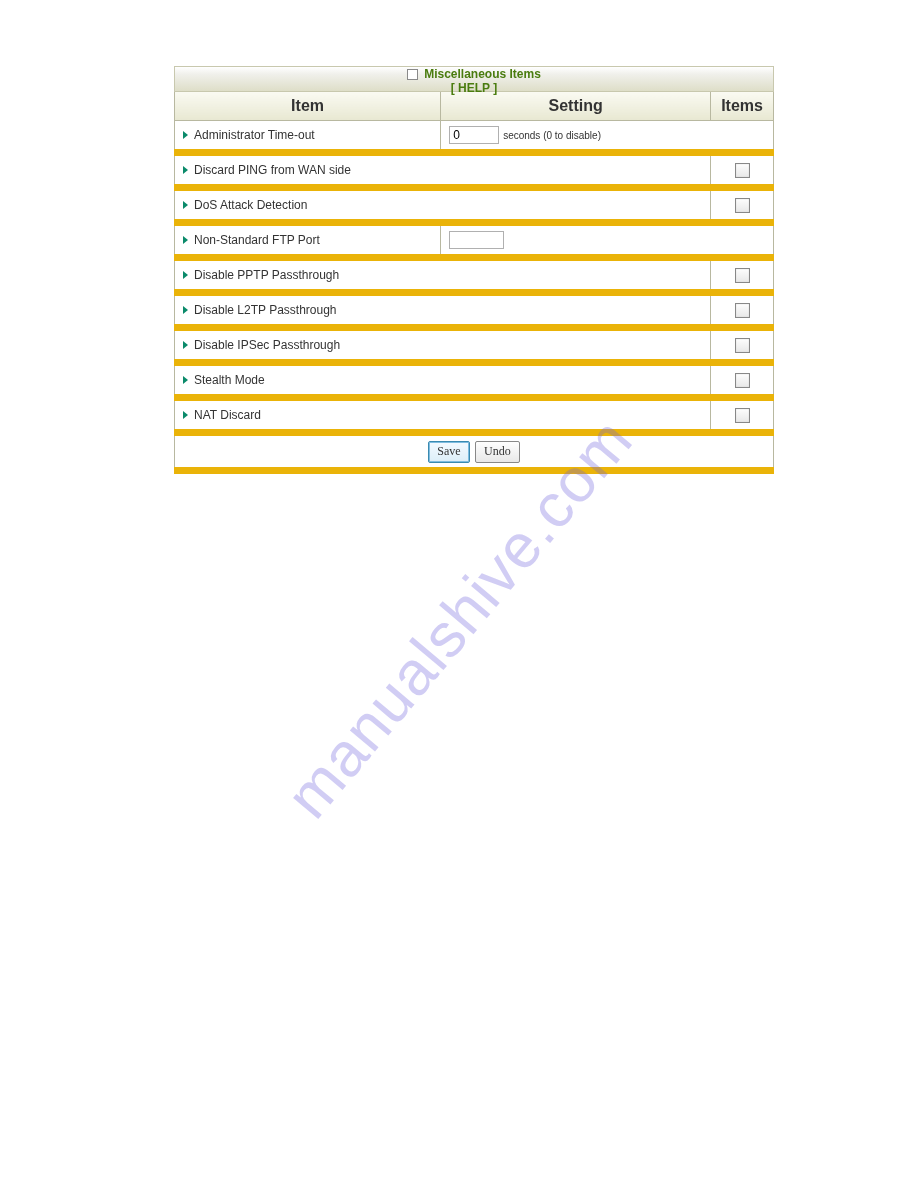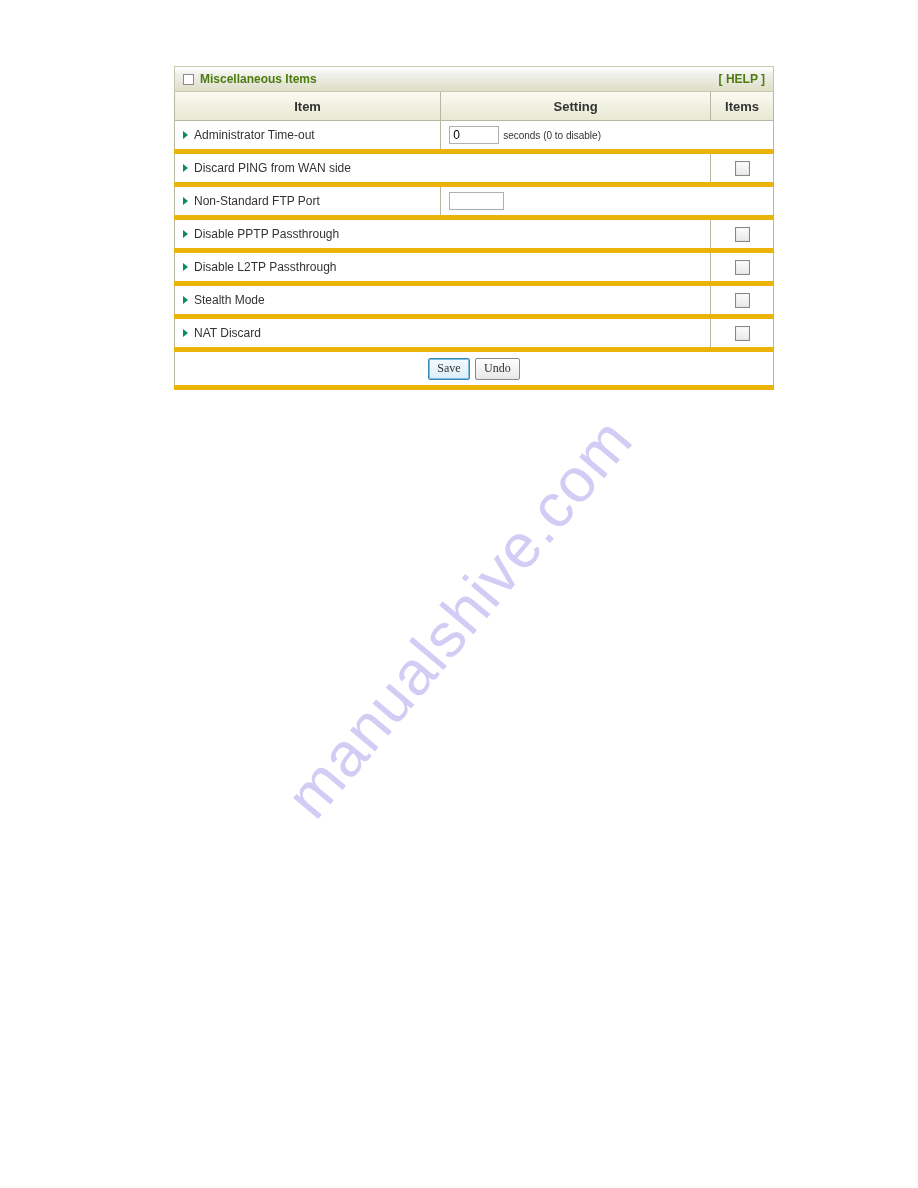--- a/index.html
+++ b/index.html
@@ -21,20 +21,21 @@
     }
     .title-bar {
       height: 26px;
       background: linear-gradient(to bottom, #ffffff 0%, #f0f0eb 30%, #dedec8 100%);
       border: 1px solid #c8c8ae;
       display: flex;
       align-items: center;
       justify-content: space-between;
       padding: 0 8px;
       box-sizing: border-box;
+      flex-direction: column;
     }
     .title-left {
       display: flex;
       align-items: center;
       gap: 6px;
     }
     .sq-icon {
       width: 9px;
       height: 9px;
       border: 1px solid #8a8a8a;
@@ -50,30 +51,30 @@
       font-weight: bold;
       cursor: pointer;
     }
     table.cfg {
       width: 100%;
       border-collapse: collapse;
       border-left: 1px solid #b8b8a0;
       border-right: 1px solid #b8b8a0;
     }
     table.cfg th, table.cfg td {
-      border-bottom: 5px solid #eab308;
+      border-bottom: 7px solid #eab308;
       height: 28px;
       padding: 0;
       vertical-align: middle;
     }
     table.cfg th {
       background: linear-gradient(to bottom, #fafaf2 0%, #e8e8d2 100%);
       color: #333;
       font-weight: bold;
-      font-size: 13px;
+      font-size: 16px;
       border-bottom: 1px solid #b8b8a0;
     }
     table.cfg th + th, table.cfg td + td {
       border-left: 1px solid #b8b8a0;
     }
     .col-item { width: 266px; }
     .col-setting { width: 270px; }
     .col-enable { width: 62px; }
     .item-cell {
       display: flex;
@@ -203,20 +204,29 @@
     <tr>
       <td colspan="2">
             <div class="item-cell">
               <span class="tri"></span>
               <span>Discard PING from WAN side</span>
             </div>
           </td>
       <td class="enable-cell"><span class="chk"></span></td>
     </tr>
 
+    <tr>
+      <td colspan="2">
+            <div class="item-cell">
+              <span class="tri"></span>
+              <span>DoS Attack Detection</span>
+            </div>
+          </td>
+      <td class="enable-cell"><span class="chk"></span></td>
+    </tr>
 
     <tr>
       <td>
             <div class="item-cell">
               <span class="tri"></span>
               <span>Non-Standard FTP Port</span>
             </div>
           </td>
       <td colspan="2" class="merged">
             <div class="setting-cell">
@@ -238,20 +248,29 @@
     <tr>
       <td colspan="2">
             <div class="item-cell">
               <span class="tri"></span>
               <span>Disable L2TP Passthrough</span>
             </div>
           </td>
       <td class="enable-cell"><span class="chk"></span></td>
     </tr>
 
+    <tr>
+      <td colspan="2">
+            <div class="item-cell">
+              <span class="tri"></span>
+              <span>Disable IPSec Passthrough</span>
+            </div>
+          </td>
+      <td class="enable-cell"><span class="chk"></span></td>
+    </tr>
 
     <tr>
       <td colspan="2">
             <div class="item-cell">
               <span class="tri"></span>
               <span>Stealth Mode</span>
             </div>
           </td>
       <td class="enable-cell"><span class="chk"></span></td>
     </tr>

